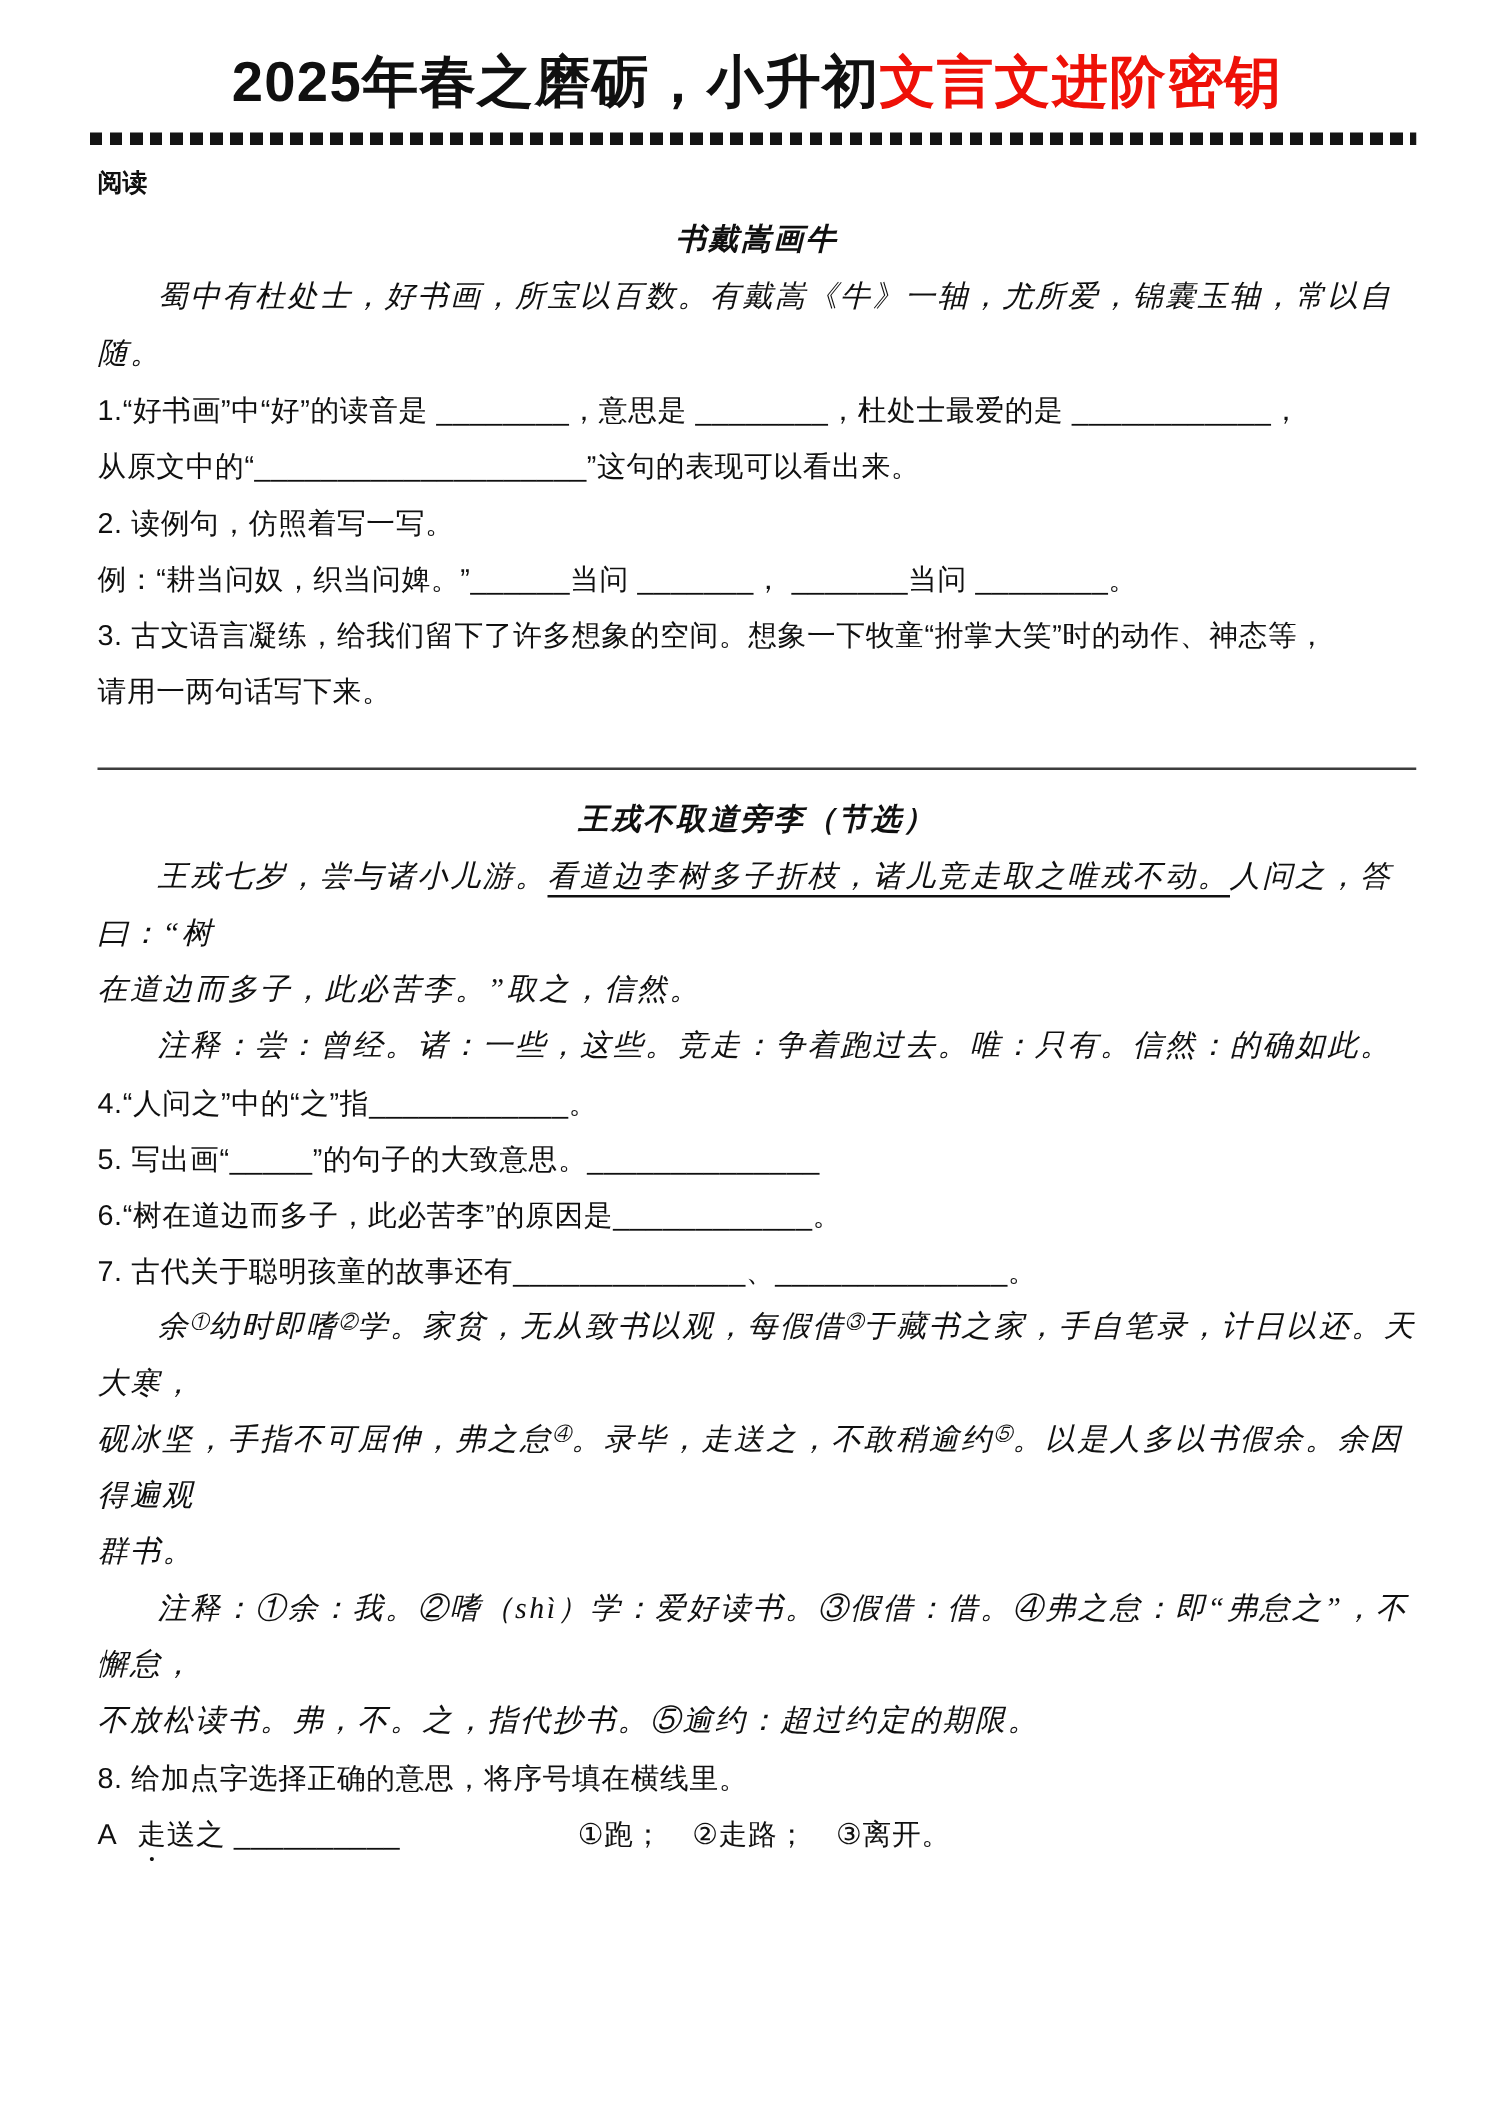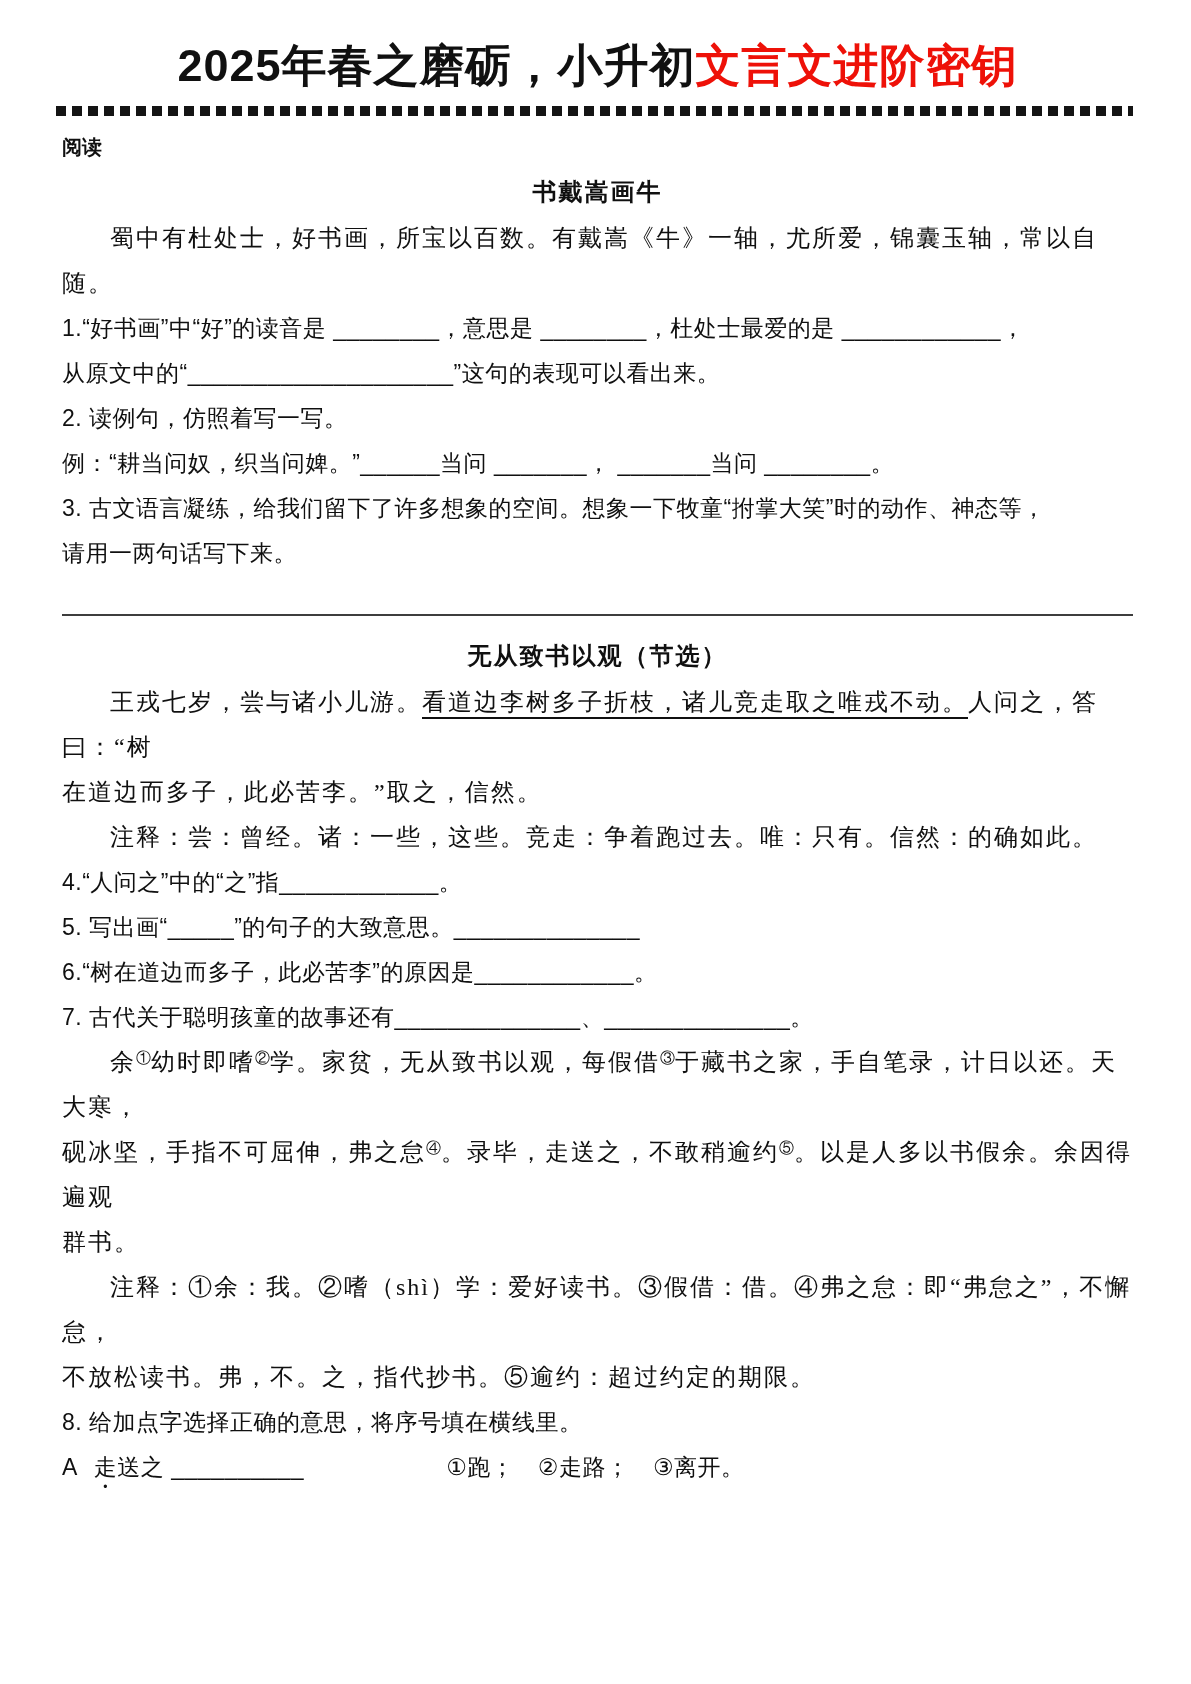--- a/index.html
+++ b/index.html
@@ -1,20 +1,20 @@
 <!DOCTYPE html>
 <html lang="zh"><head>
 <meta charset="utf-8">
 <style>
   html,body{margin:0;padding:0;background:#ffffff;}
   .page{
     position:relative;
     width:1191px;height:1684px;
     box-sizing:border-box;
-    padding:26px 58px 0 62px;
+    padding:26px 58px 0 78px;
     background:#ffffff;
     color:#101010;
     overflow:hidden;
     font-family:"Liberation Sans","DejaVu Sans",sans-serif;
   }
   .main-title{
     text-align:center;
     font-size:45px;
     font-weight:800;
     letter-spacing:1px;
@@ -34,20 +34,21 @@
     line-height:42px;
     margin:2px 0 0 0;
   }
   .line{
     font-size:23px;
     line-height:45px;
     margin:0;
   }
   .kai{
     font-family:"Liberation Serif","DejaVu Serif",serif;
+    font-style:italic;
     letter-spacing:2px;
     font-size:24px;
   }
   .passage-title{
     text-align:center;
     font-weight:700;
     line-height:48px;
   }
   .indent{text-indent:2em;}
   .q{letter-spacing:0.5px;}
@@ -91,21 +92,21 @@
     <p class="line q">1.“好书画”中“好”的读音是 ________，意思是 ________，杜处士最爱的是 ____________，</p>
     <p class="line q">从原文中的“____________________”这句的表现可以看出来。</p>
     <p class="line q">2. 读例句，仿照着写一写。</p>
     <p class="line q">例：“耕当问奴，织当问婢。”______当问 _______， _______当问 ________。</p>
     <p class="line q">3. 古文语言凝练，给我们留下了许多想象的空间。想象一下牧童“拊掌大笑”时的动作、神态等，</p>
     <p class="line q">请用一两句话写下来。</p>
     <hr class="answer-rule">
   </section>
 
   <section>
-    <p class="line kai passage-title">无从致书以观（节选）</p>
+    <p class="line kai passage-title">王戎不取道旁李（节选）</p>
     <p class="line kai indent"><span>王戎七岁，尝与诸小儿游。</span><span class="ul-seg">看道边李树多子折枝，诸儿竞走取之唯戎不动。</span><span>人问之，答曰：“树</span></p>
     <p class="line kai">在道边而多子，此必苦李。”取之，信然。</p>
     <p class="line kai indent">注释：尝：曾经。诸：一些，这些。竞走：争着跑过去。唯：只有。信然：的确如此。</p>
     <p class="line q">4.“人问之”中的“之”指____________。</p>
     <p class="line q">5. 写出画“_____”的句子的大致意思。______________</p>
     <p class="line q">6.“树在道边而多子，此必苦李”的原因是____________。</p>
     <p class="line q">7. 古代关于聪明孩童的故事还有______________、______________。</p>
   </section>
 
   <section>

